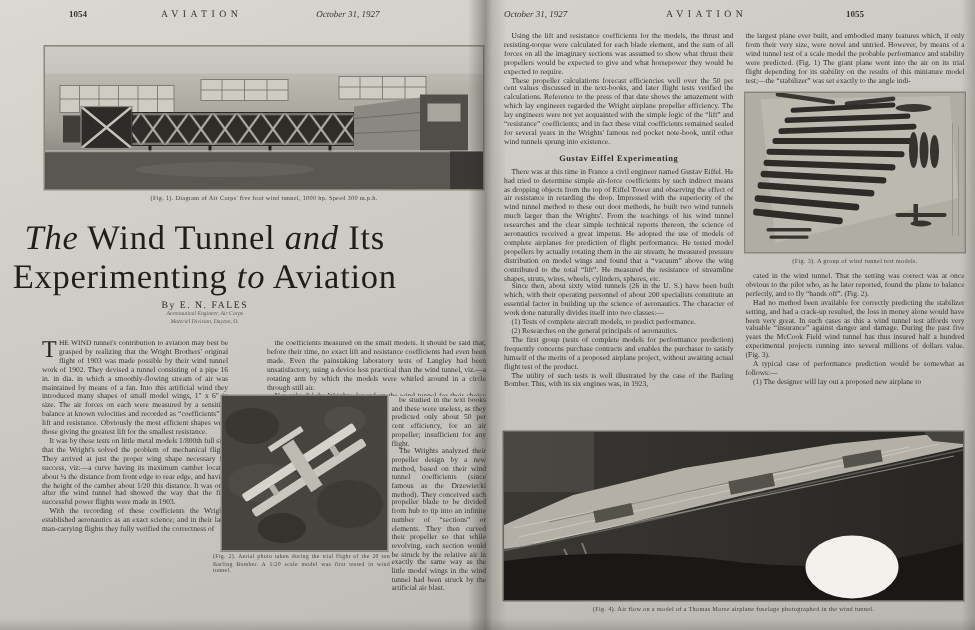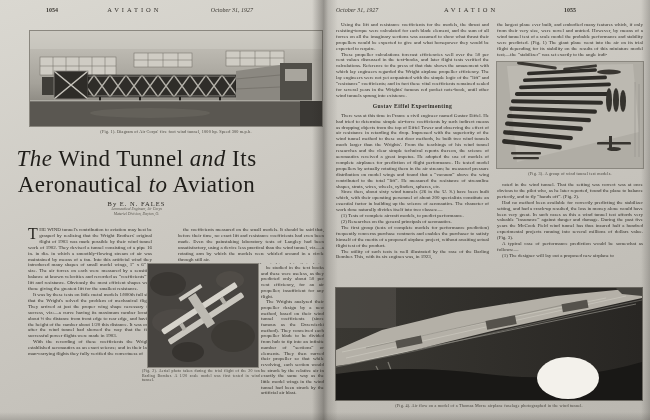--- a/index.html
+++ b/index.html
@@ -108,21 +108,21 @@
         <rect y="70" width="292" height="25" fill="#5a5751"></rect>
         <rect y="69" width="292" height="1.5" fill="#c2bfb7" opacity="0.6"></rect>
         <rect x="270" y="70" width="22" height="25" fill="#3b3935"></rect>
         <ellipse cx="120" cy="82" rx="60" ry="5" fill="#6e6b64" opacity="0.5"></ellipse>
       </svg>
       <figcaption>(Fig. 1). Diagram of Air Corps' five foot wind tunnel, 1000 hp. Speed 300 m.p.h.</figcaption>
     </figure>
 
     <h1 class="title">
       <span><i>The</i><span> Wind Tunnel </span><i>and</i><span> Its</span></span><br>
-      <span><span>Aeronautical </span><i>to</i><span> Aviation</span></span>
+      <span><span>Experimenting </span><i>to</i><span> Aviation</span></span>
     </h1>
 
     <div class="byline">
       <div class="by">By E. N. FALES</div>
       <div class="bysub">Aeronautical Engineer, Air Corps</div>
       <div class="bysub">Materiel Division, Dayton, O.</div>
     </div>
 
     <div class="col col1L">
       <p class="para noind"><span class="dropcap">T</span><span>HE WIND tunnel's contribution to aviation may best be grasped by realizing that the Wright Brothers' original flight of 1903 was made possible by their wind tunnel work of 1902. They devised a tunnel consisting of a pipe 16 in. in dia. in which a smoothly-flowing stream of air was maintained by means of a fan. Into this artificial wind they introduced many shapes of small model wings, 1″ x 6″ in size. The air forces on each were measured by a sensitive balance at known velocities and recorded as “coefficients” of lift and resistance. Obviously the most efficient shapes were those giving the greatest lift for the smallest resistance.</span></p>

